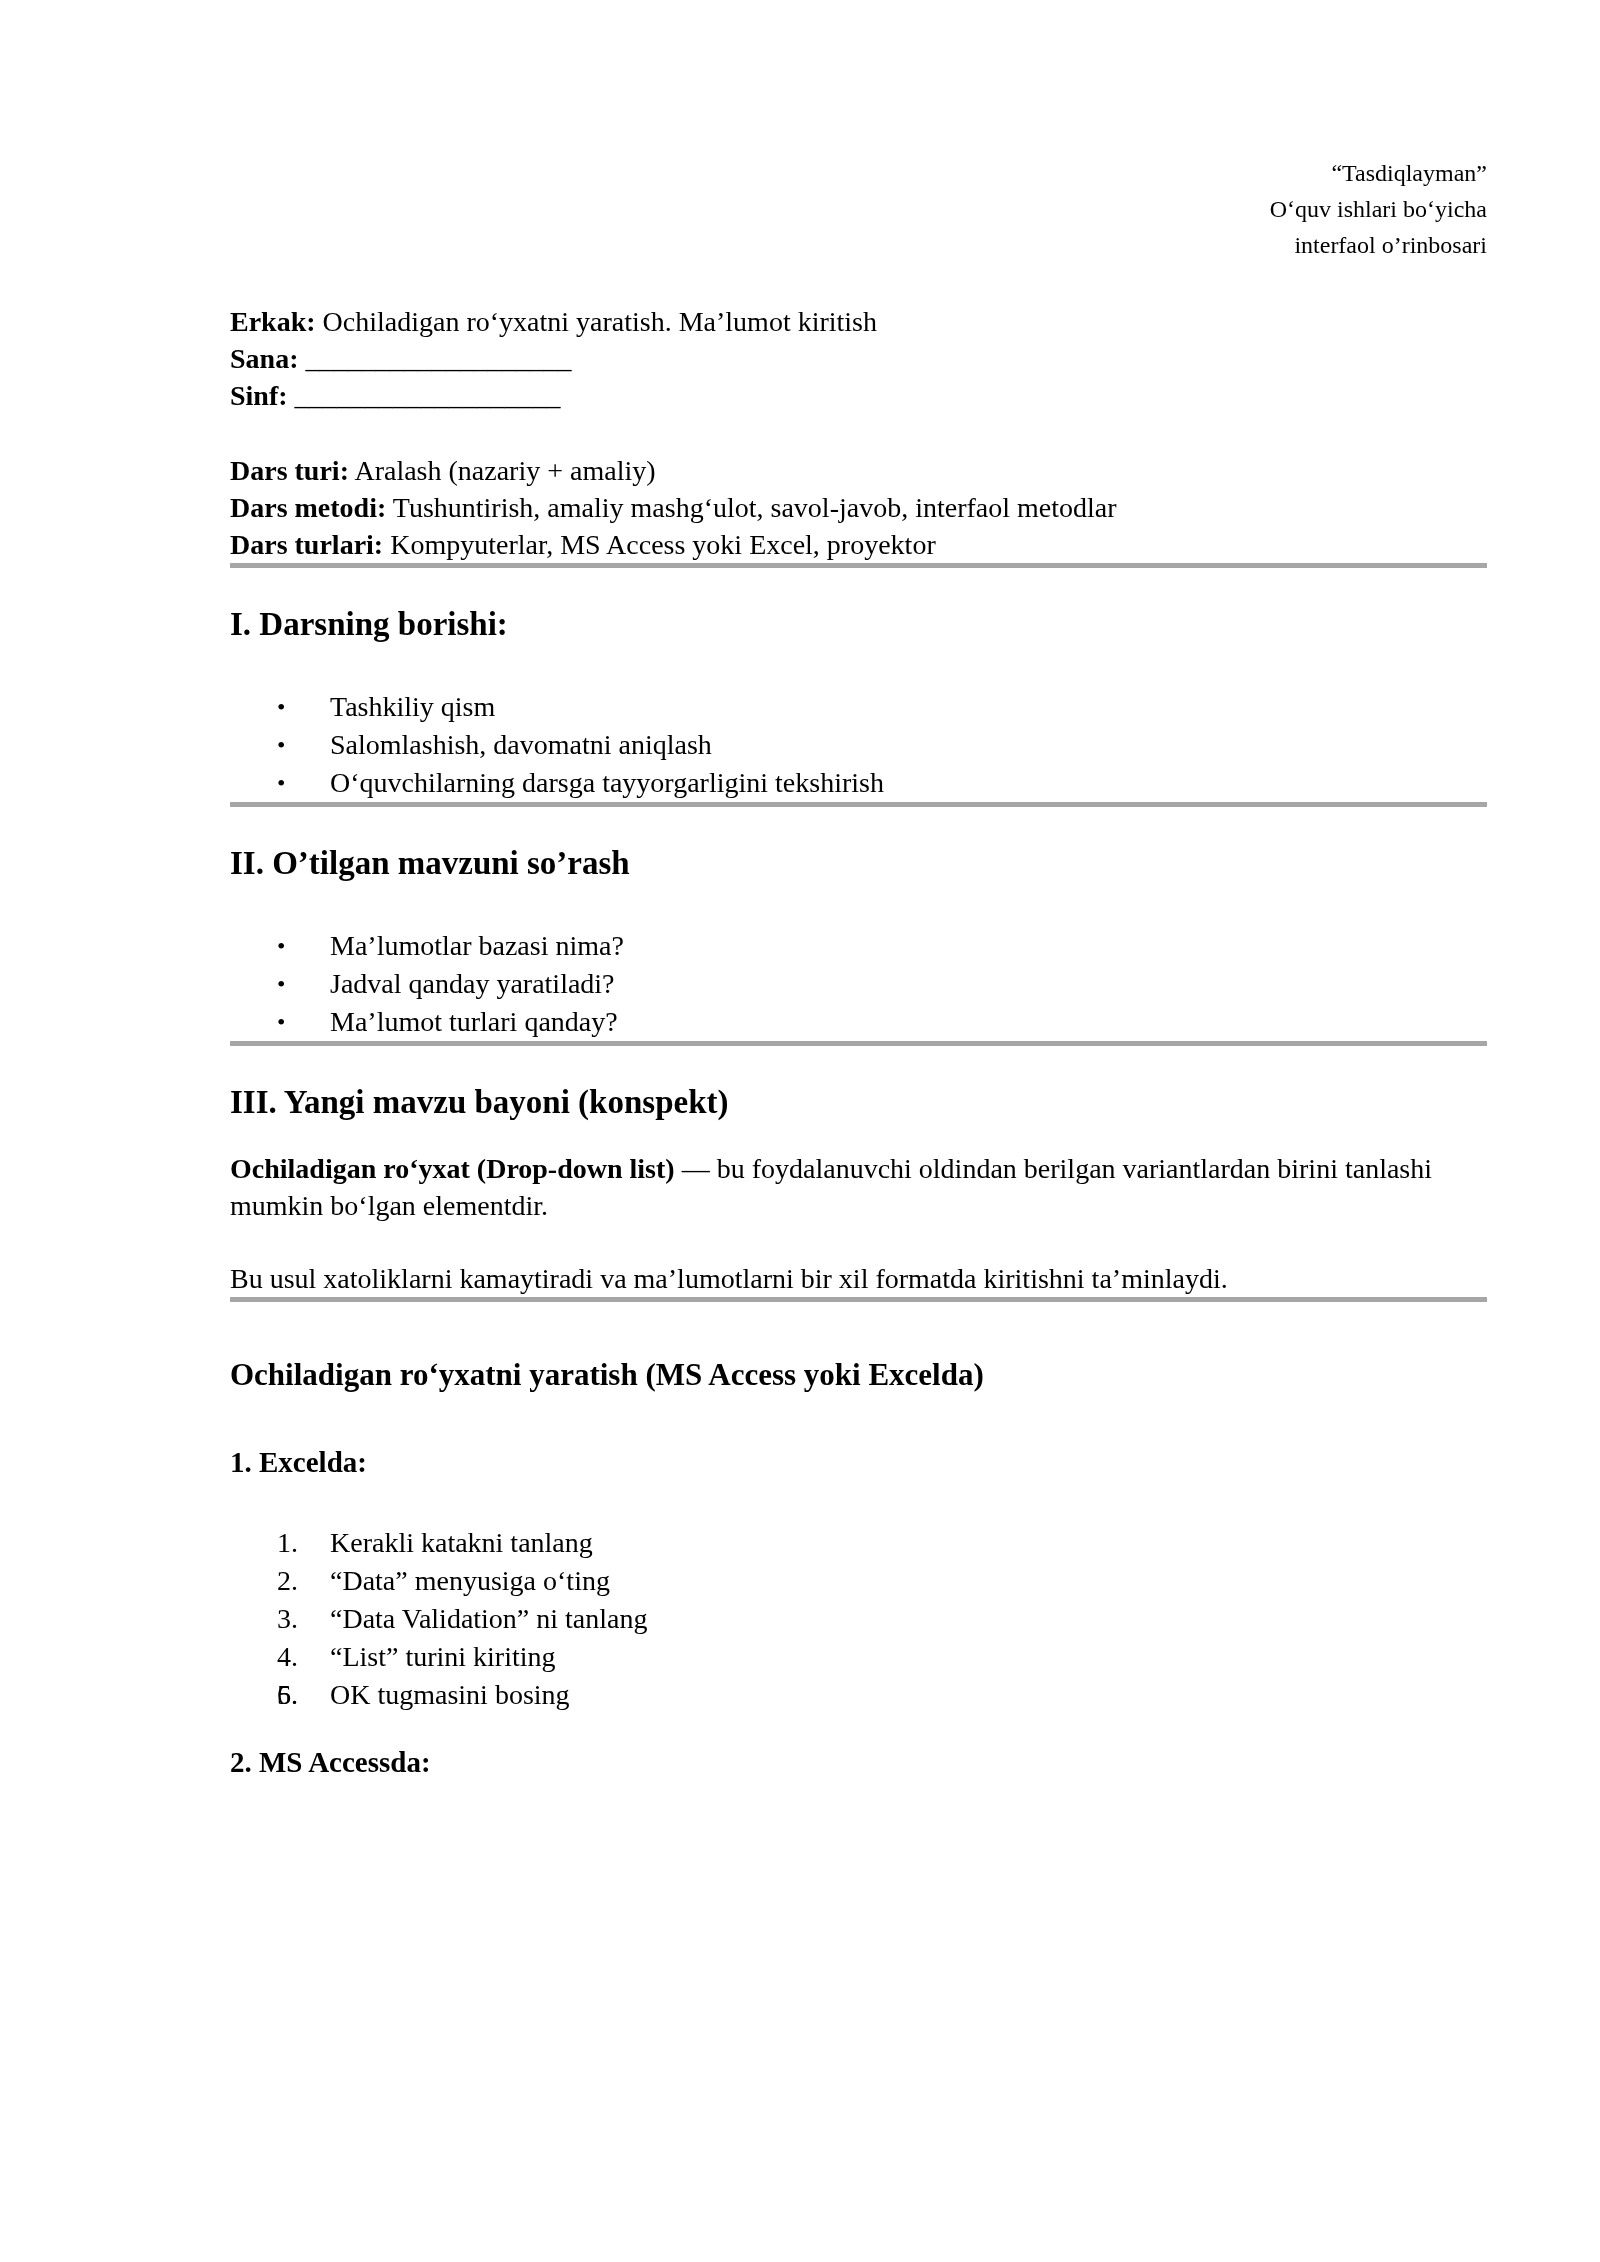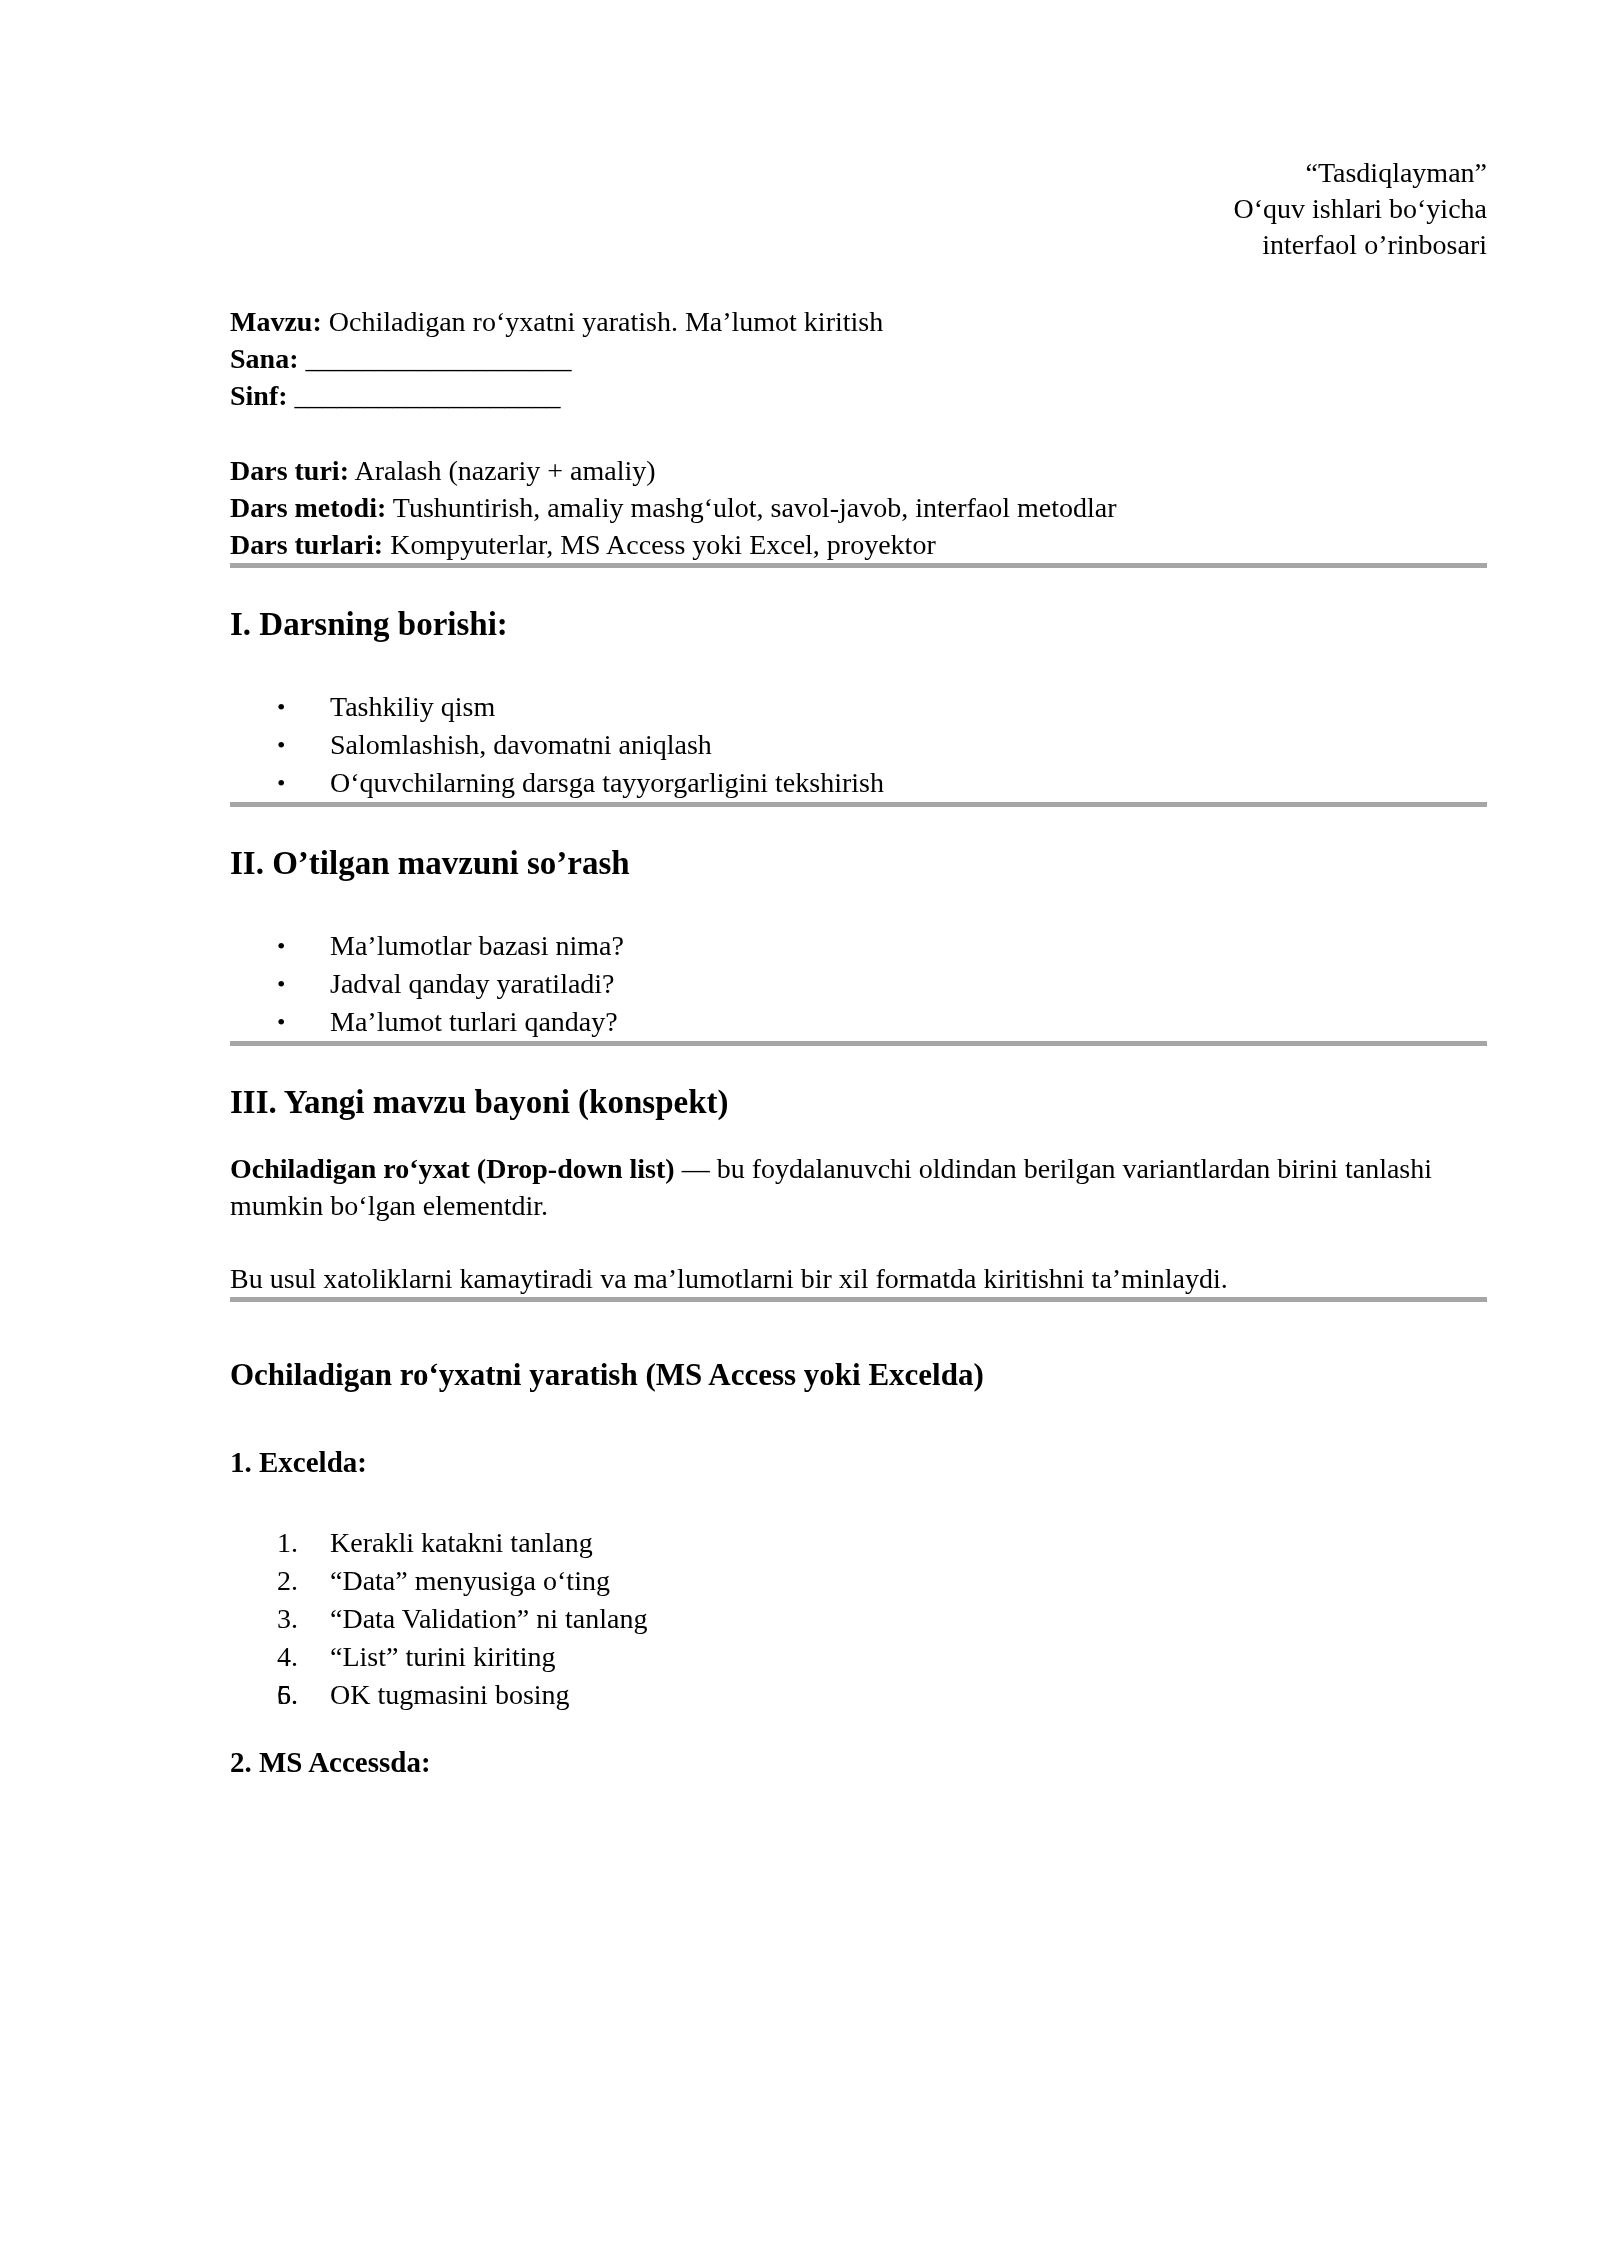--- a/index.html
+++ b/index.html
@@ -15,21 +15,21 @@
     width: 1600px;
     height: 2262px;
     background: #ffffff;
     padding: 155px 113px 0 230px; 
   }
   .body-text { font-size: 28px; line-height: 37px; }
   .label { font-weight: bold; }
 
   .approval {
     text-align: right;
-    font-size: 28px;
+    font-size: 24px;
     line-height: 36px;
   }
 
   .meta-block { margin-top: 40px; }
   .info-block { margin-top: 38px; }
 
   hr.rule {
     border: none;
     height: 5px;
     background: #a6a6a6;
@@ -87,21 +87,21 @@
 <div class="page">
 
   <div class="approval">
     <div>“Tasdiqlayman”</div>
     <div>Oʻquv ishlari boʻyicha</div>
     <div>interfaol o’rinbosari</div>
   </div>
 
   <div class="meta-block body-text">
     <div>
-      <span class="label">Mavzu:</span><span> Ochiladigan roʻyxatni yaratish. Ma’lumot kiritish</span>
+      <span class="label">Erkak:</span><span> Ochiladigan roʻyxatni yaratish. Ma’lumot kiritish</span>
     </div>
     <div>
       <span class="label">Sana:</span><span> ___________________</span>
     </div>
     <div>
       <span class="label">Sinf:</span><span> ___________________</span>
     </div>
   </div>
 
   <div class="info-block body-text">

